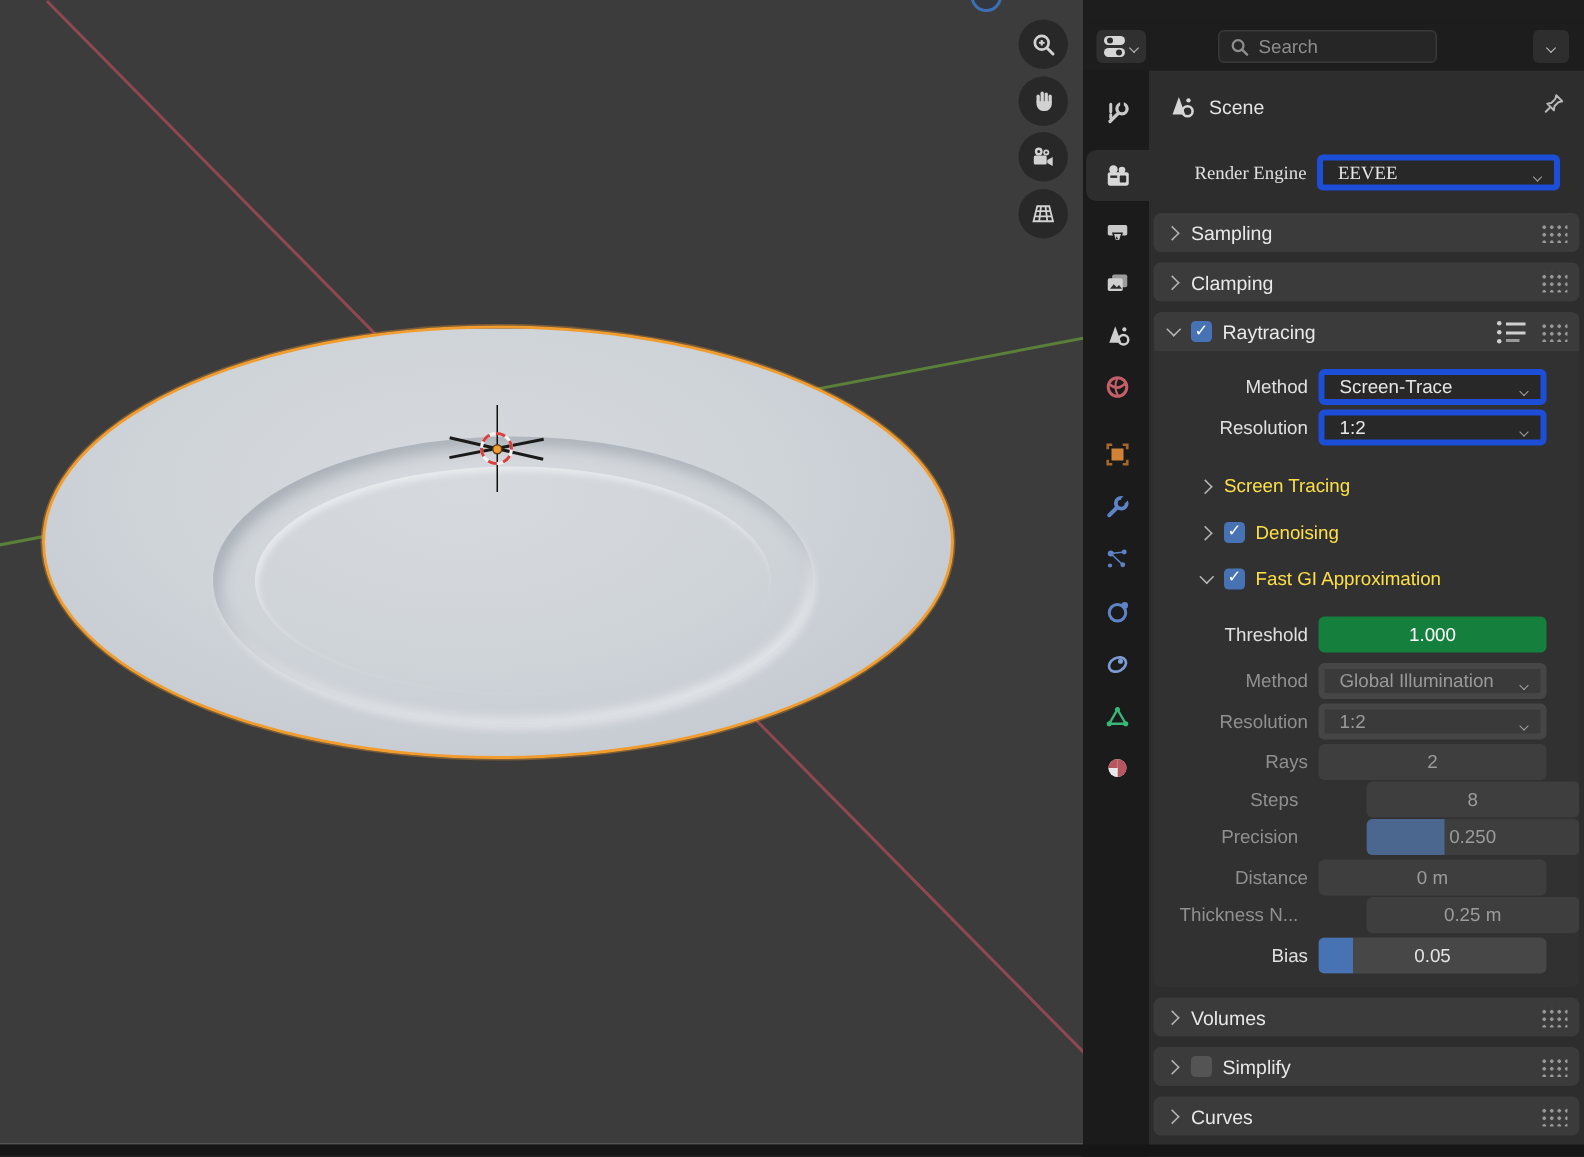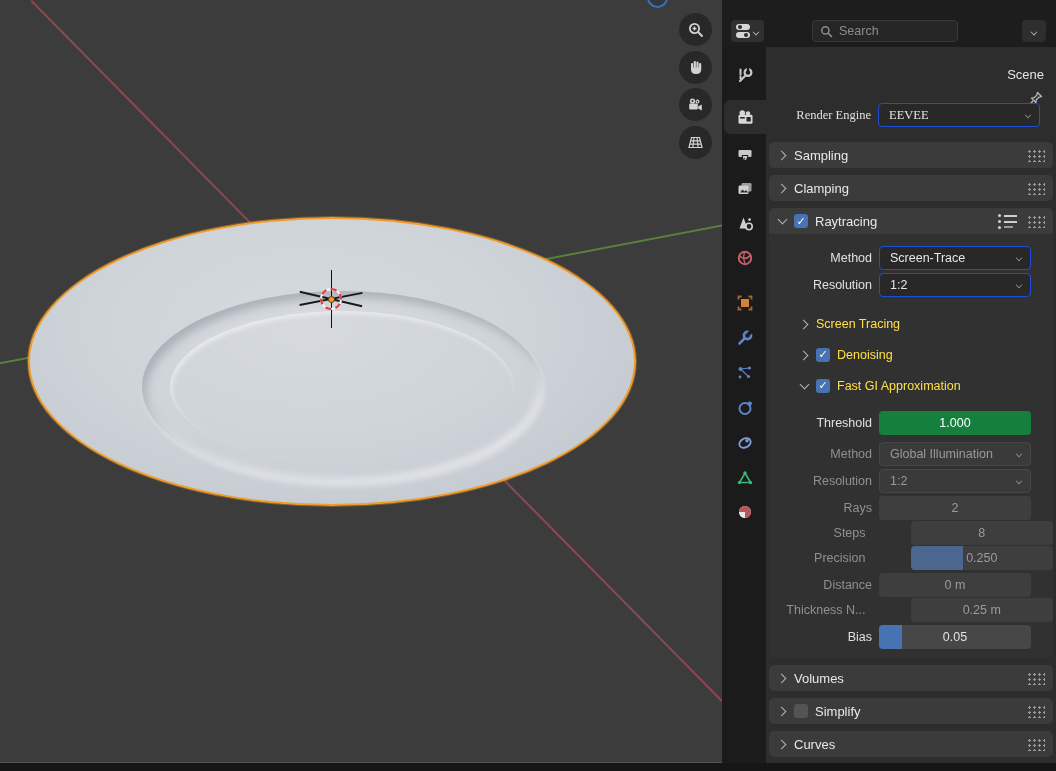--- a/index.html
+++ b/index.html
@@ -67,33 +67,33 @@
   .topbar-dd { position:absolute; left:300px; top:5px; width:24px; height:22px; background:#2e2e2e;
     border-radius:4px; display:flex; align-items:center; justify-content:center; }
 
   
   .tabcol { position:absolute; left:0; top:32px; width:44px; height:739px; background:#1b1b1b; }
   .tab { position:absolute; left:2px; width:42px; height:34px; display:flex; align-items:center; justify-content:center; }
   .tab.active { background:#2d2d2d; border-radius:7px 0 0 7px; }
 
   
   .main { position:absolute; left:44px; top:32px; width:290px; height:739px; background:#2d2d2d; overflow:hidden; }
-  .crumb { margin:12px 12px 0 12px; height:24px; display:flex; align-items:flex-end; gap:8px;flex-direction:column; }
+  .crumb { margin:12px 12px 0 12px; height:24px; display:flex; align-items:center; gap:8px; }
   .crumb .txt { color:#e4e4e4; font-size:13px; }
   .crumb .pin { margin-left:auto; }
 
   .row { display:flex; align-items:center; height:24px; }
   .row .lbl { width:112px; text-align:right; padding-right:7px; color:#e0e0e0; font-size:12.5px; }
   .row.dim .lbl { color:#909090; }
   .engine-row { margin:20px 10px 0 0;font-family:Liberation Serif, serif; }
   .engine-row .fld { width:162px; }
 
   .dd, .num { position:relative; height:24px; border-radius:4px; display:flex;
     align-items:center; justify-content:center; font-size:12.5px; }
-  .dd { background:#282828; border:1px solid #1d4ed8; color:#e6e6e6; justify-content:flex-start; padding-left:10px; }
+  .dd { background:#282828; border:4px solid #1d4ed8; color:#e6e6e6; justify-content:flex-start; padding-left:10px; }
   .dd .cv { position:absolute; right:7px; top:8px; }
   .dd.disabled { background:#3a3a3a; border-color:#464646; color:#9a9a9a; }
   .num { background:#474747; color:#e3e3e3; overflow:hidden; }
   .num.disabled { background:#3e3e3e; color:#9b9b9b; }
   .num .fillbar { position:absolute; left:0; top:0; bottom:0; background:#4772b3; }
   .num.disabled .fillbar { background:#4b668f; }
   .num.fullblue { background:#15803d; color:#fff;text-align:center; }
   .num span { position:relative; z-index:2; }
 
   .sections { margin-top:15px; padding:0 3px; }

